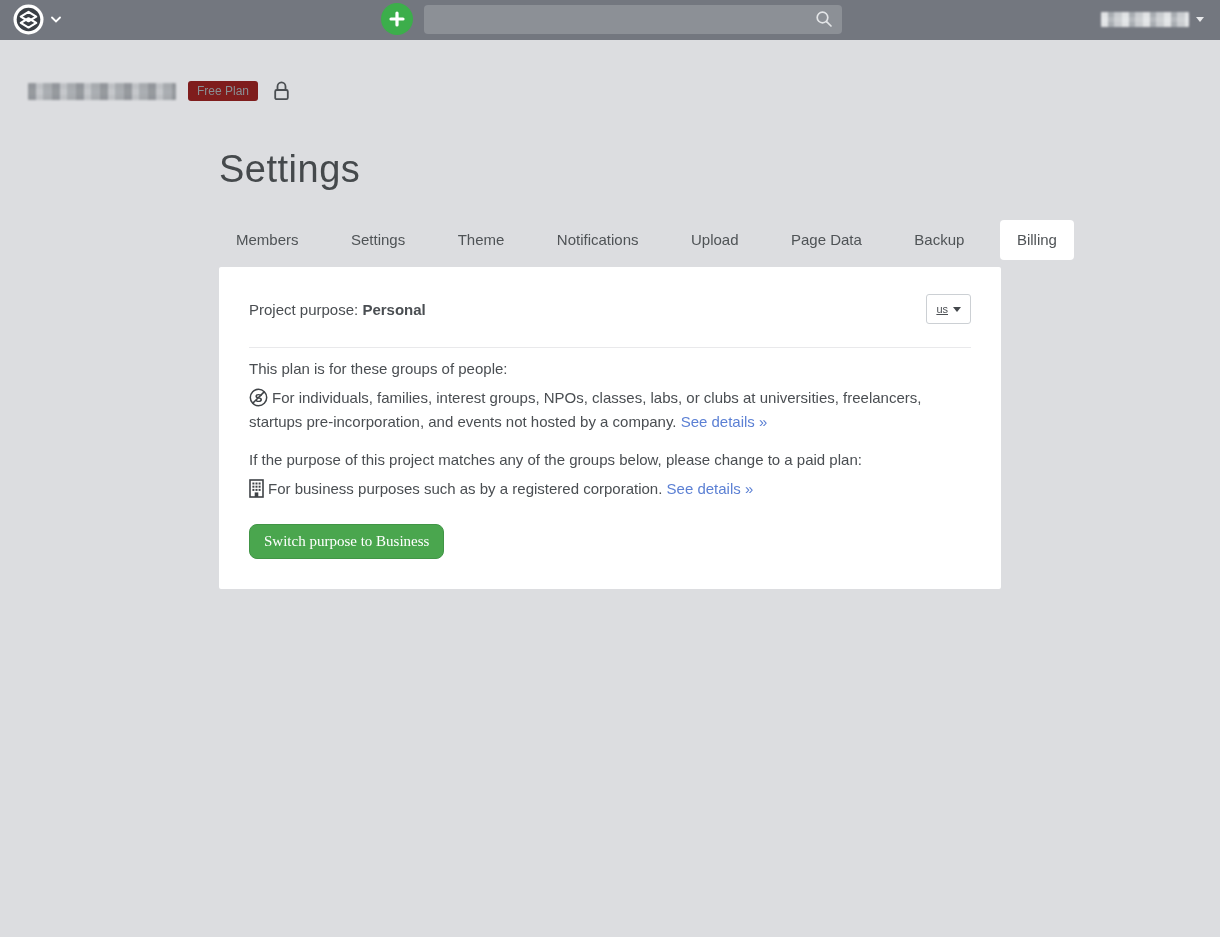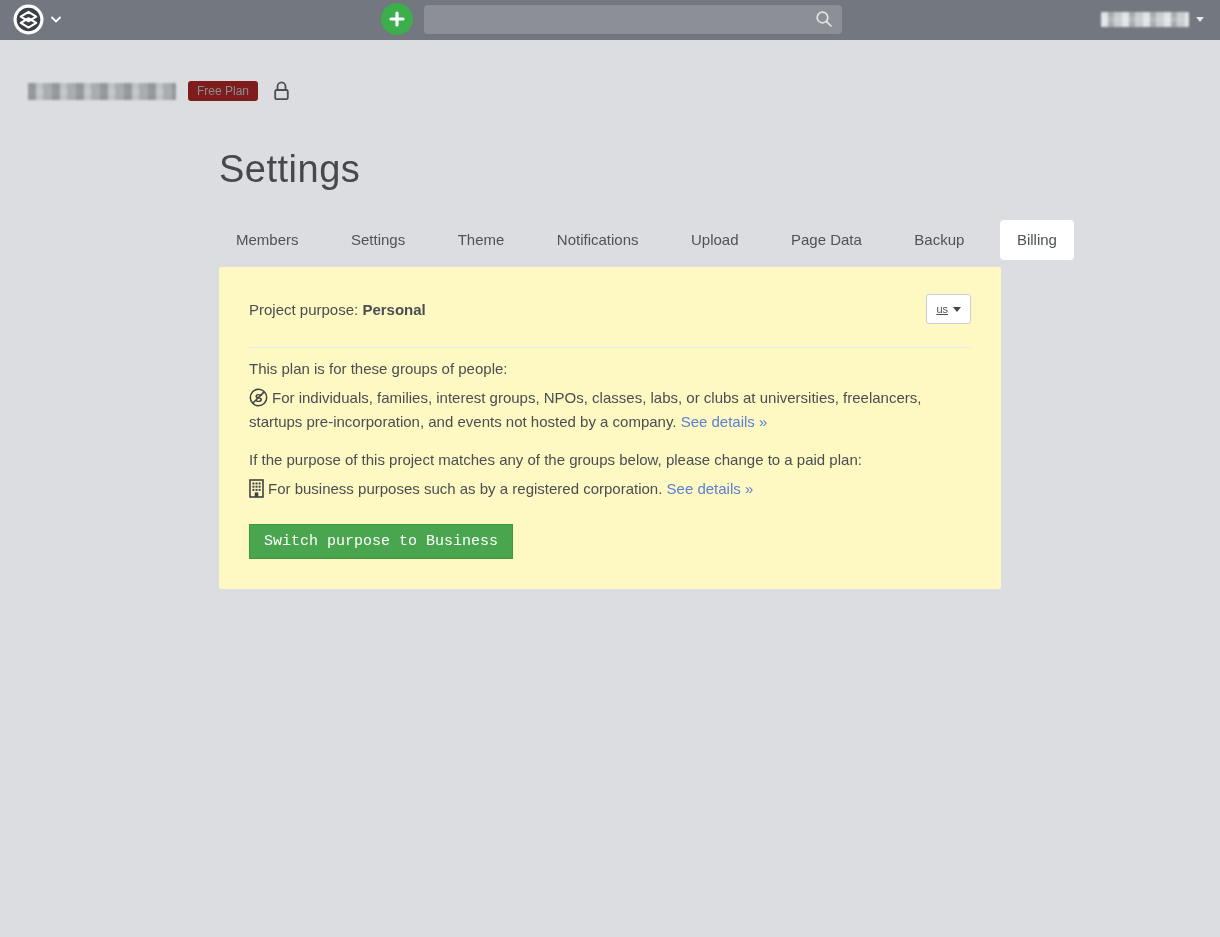--- a/index.html
+++ b/index.html
@@ -91,21 +91,21 @@
   .tabs { display:flex; margin-top:29px; padding-left:0;justify-content:space-between; }
   .tab {
     padding:10px 17px; font-size:15px; color:#4f5356;
     cursor:pointer; border-radius:4px; white-space:nowrap; line-height:20px;
   }
   .tab.active { background:#fff; }
   .tabs-gap { height:7px; }
 
   
   .panel {
-    background:#fef9c3; border-radius:2px; width:782px; min-height:313px;
+    background:#ffffff; border-radius:2px; width:782px; min-height:313px;
     padding:27px 30px 30px 30px;
   }
   .purpose-row {
     display:flex; align-items:center; justify-content:space-between;
   }
   .purpose-text { font-size:15px; color:#4a4e52; }
   .purpose-text b { font-weight:bold; }
   .locale-btn {
     background:#fff; border:1px solid #ccd0d4; border-radius:3px;
     padding:8px 9px; font-size:11px; color:#4a4e52; cursor:pointer;
@@ -118,23 +118,23 @@
   }
   .divider { border:none; border-top:1px solid #e9e9eb; margin-top:23px; }
   .panel p { font-size:15px; line-height:20px; color:#4a4e52; }
   .intro-line   { margin-top:11px; }
   .icon-par     { margin-top:9px; }
   .prompt-line  { margin-top:18px; }
   .icon-par .inline-icon { display:inline-block; vertical-align:-4px; margin-right:4px; }
   a.details-link { color:#5c80d4; text-decoration:none; }
   .switch-btn {
     margin-top:21px; display:inline-block;
-    background:#4aa64e; border:1px solid #419546; border-radius:0;
+    background:#4aa64e; border:1px solid #419546; border-radius:8px;
     color:#fff; font-size:15px; padding:7px 14px; cursor:pointer;
-    font-family:Liberation Mono, monospace; line-height:19px;
+    font-family:Liberation Serif, serif; line-height:19px;
   }
 </style>
 </head>
 <body>
 
 <header class="navbar">
   <div class="logo-group">
     <svg class="logo-circle" viewBox="0 0 32 32">
       <circle cx="16" cy="16" r="15.5" fill="#ffffff"></circle>
       <circle cx="16" cy="16" r="12.2" fill="#3a3f45"></circle>

